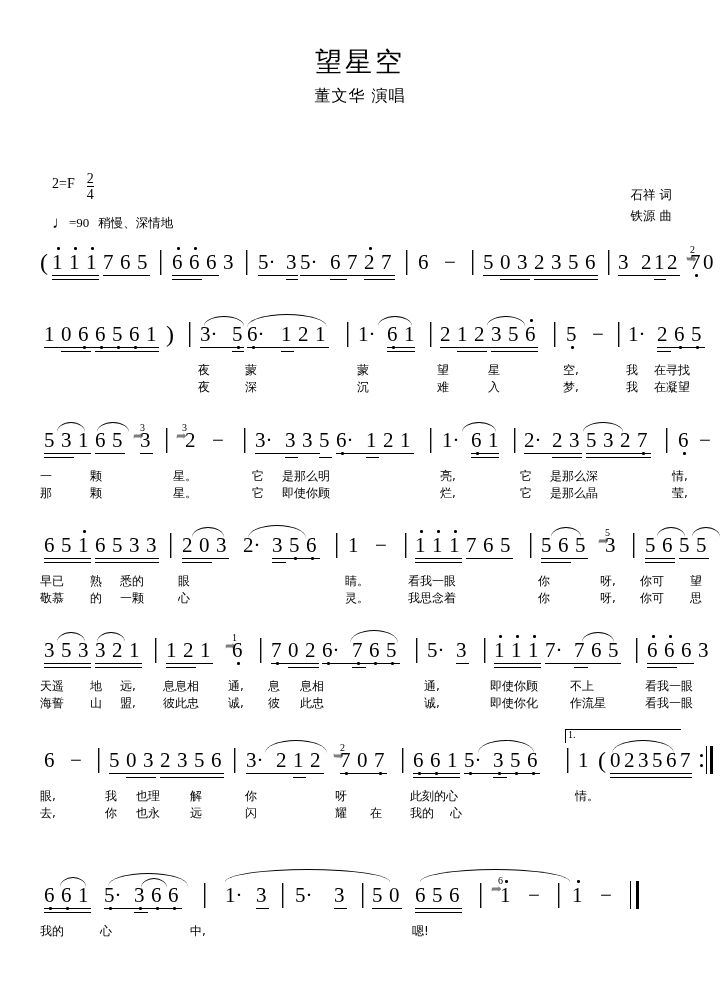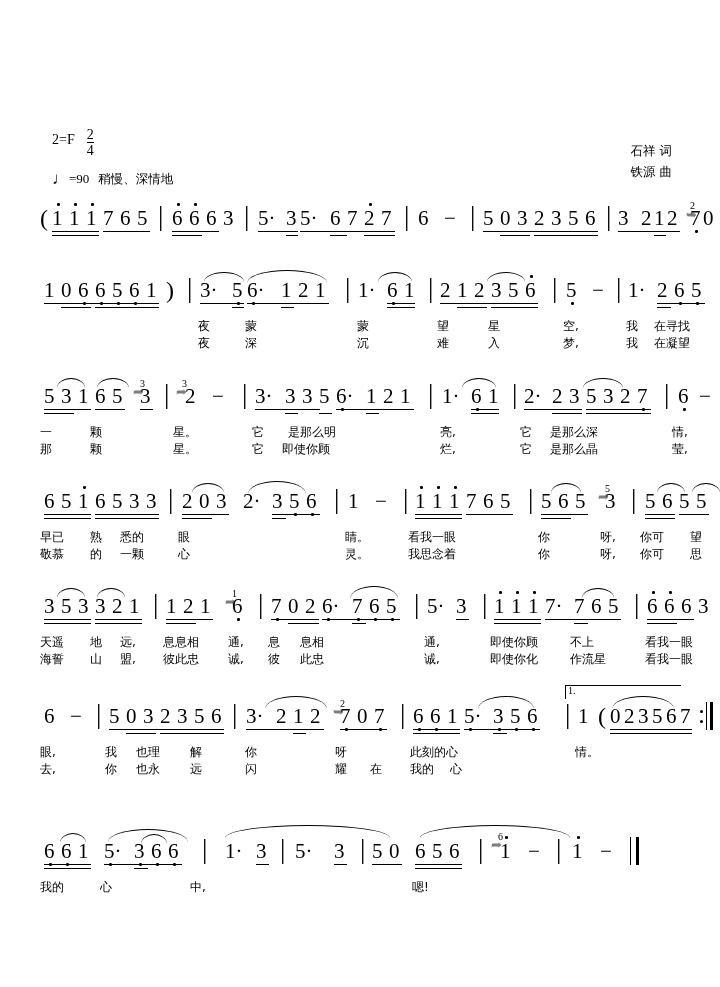--- a/index.html
+++ b/index.html
@@ -130,20 +130,22 @@
     display:block; width:3px; height:3px; border-radius:50%; background:#000;
   }
   .thickbar { position:absolute; width:2.6px; background:#000; }
   .thinbar  { position:absolute; width:1.3px; background:#000; }
 </style>
 </head>
 <body>
 
 <div class="sheet">
 
+  <div class="title">望星空</div>
+  <div class="subtitle">董文华 演唱</div>
 
   <div class="meta-left">
     <div class="keyline">
       <span class="keysig">2=F</span>
       <span class="timesig">
         <span class="num">2</span>
         <span class="den">4</span>
       </span>
     </div>
     <div class="tempoline">
@@ -379,21 +381,21 @@
       <span class="tok bar" style="left:664px">|</span>
       <span class="tok" style="left:678px">6</span>
         <span class="dot-lo" style="left:683px;top:30px"></span>
       <span class="tok dashv" style="left:699px">−</span>
     </div>
     <div class="lyr-row">
       <span class="lyr" style="left:40px">一</span>
       <span class="lyr" style="left:90px">颗</span>
       <span class="lyr" style="left:173px">星。</span>
       <span class="lyr" style="left:252px">它</span>
-      <span class="lyr" style="left:288px">是那么明</span>
+      <span class="lyr" style="left:282px">是那么明</span>
       <span class="lyr" style="left:440px">亮,</span>
       <span class="lyr" style="left:520px">它</span>
       <span class="lyr" style="left:550px">是那么深</span>
       <span class="lyr" style="left:672px">情,</span>
     </div>
     <div class="lyr-row">
       <span class="lyr" style="left:40px">那</span>
       <span class="lyr" style="left:90px">颗</span>
       <span class="lyr" style="left:173px">星。</span>
       <span class="lyr" style="left:252px">它</span>

